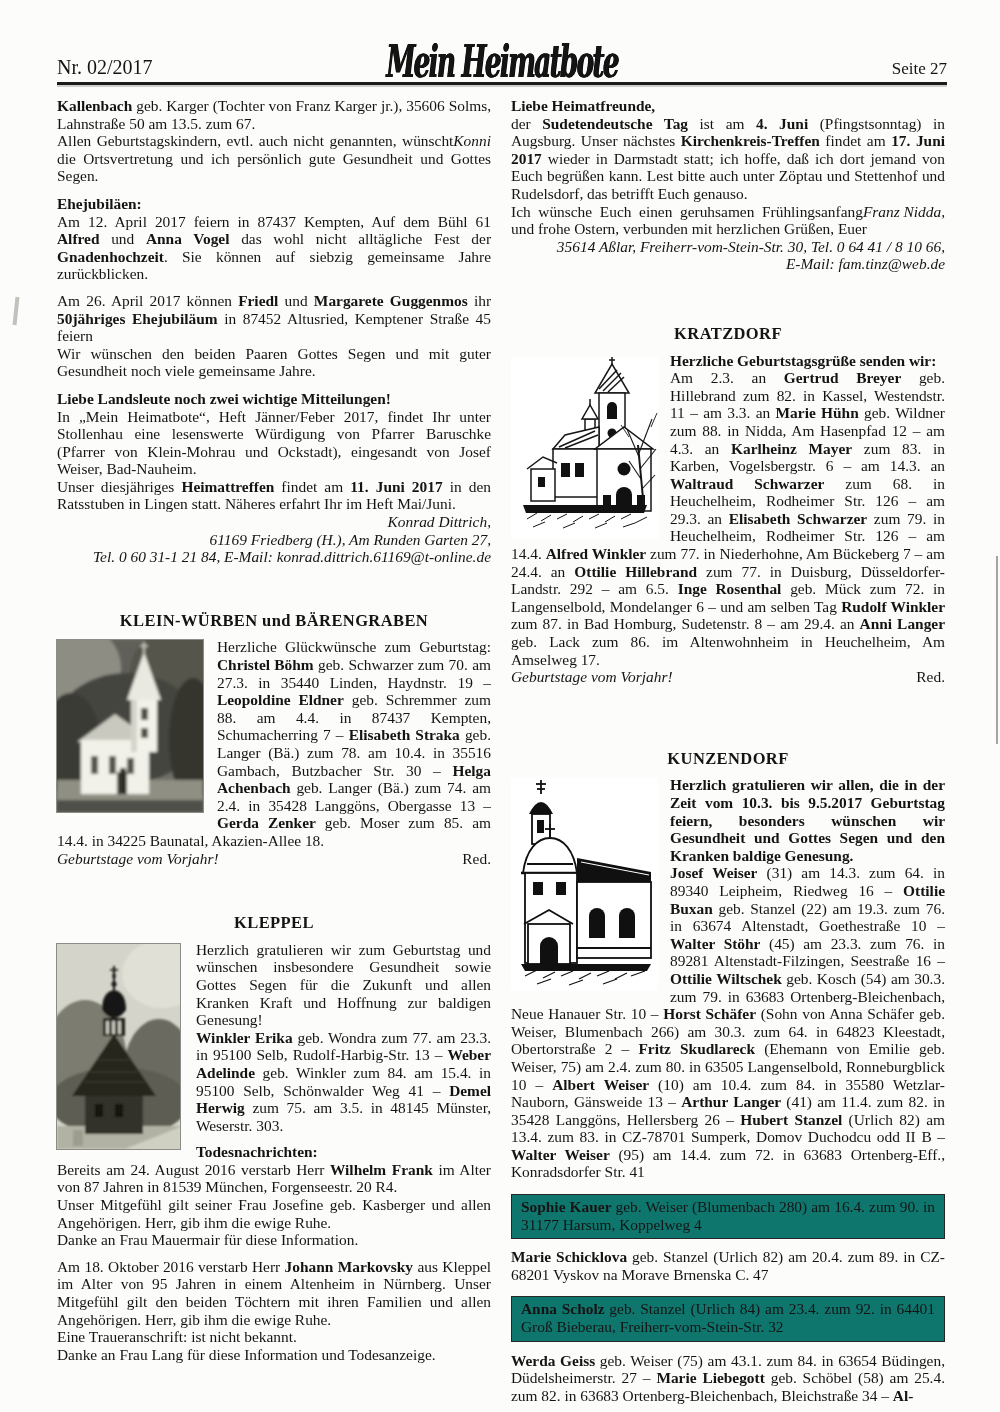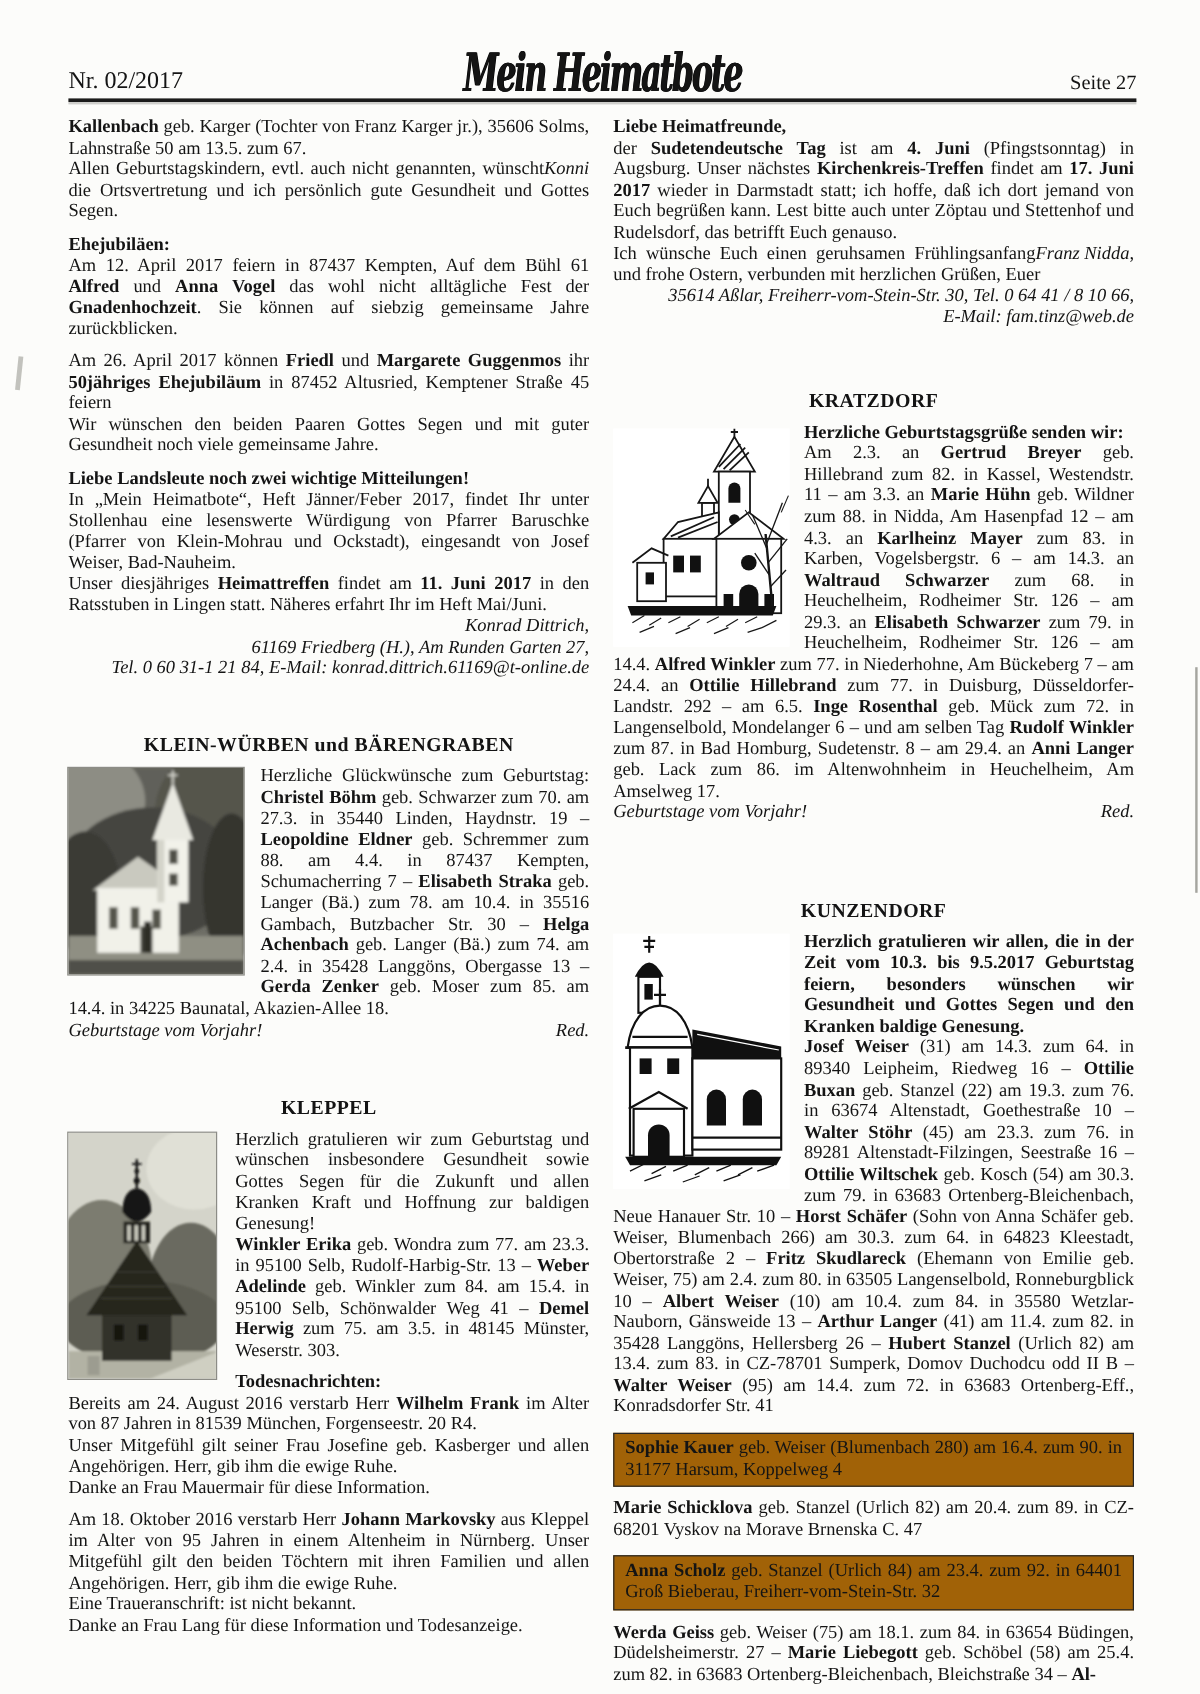--- a/index.html
+++ b/index.html
@@ -26,29 +26,29 @@
   .sub{font-weight:bold;text-align:left;margin:0;} .mt9{margin-top:9px;} .mt10{margin-top:10px;}
   .sigline{text-align:right;font-style:italic;}
   .f-b{font-weight:bold;}
   .f-sig{float:right;font-style:italic;}
 
   .section-heading{text-align:center;font-weight:bold;font-size:16.5px;letter-spacing:0.4px;margin:0 0 9px 0;}
   .sec-kw{margin-top:46px;} .sec-kleppel{margin-top:47px;}
   .sec-kratzdorf{margin-top:52px;} .sec-kunzendorf{margin-top:64px;}
 
   .footline{text-align:left;margin-top:0;}
-  .foot-left{font-style:italic;} .foot-right{float:right;font-style:italic;text-align:center;}
+  .foot-left{font-style:italic;} .foot-right{float:right;text-align:center;}
 
   .photo,.art{float:left;background:#fff;}
   .photo-kw{width:146px;height:172px;margin:2px 14px 3px 0;outline:1px solid #8c8c86;}
   .photo-kleppel{width:123px;height:205px;margin:3px 16px 3px 0;outline:1px solid #8c8c86;}
   .art-kratzdorf{width:147px;height:182px;margin:5px 12px 2px 0;}
   .art-kunzendorf{width:147px;height:213px;margin:2px 12px 2px 0;}
 
-  .boxed{border:1px solid #262626;background:#a16207;padding:3px 9px 5px 9px;margin-top:13px;}
+  .boxed{border:1px solid #262626;background:#0f766e;padding:3px 9px 5px 9px;margin-top:13px;}
 
   .scan-mark-left{position:absolute;left:14px;top:297px;width:4px;height:28px;background:#aaaaa2;transform:rotate(6deg);opacity:0.7;}
   .scan-mark-right{position:absolute;right:2px;top:556px;width:2px;height:188px;background:#8e8e88;opacity:0.8;}
 </style>
 </head>
 <body>
 
 <div class="page">
 
   <div class="header">
@@ -295,17 +295,17 @@
       </svg>
       <p><span class="f-b">Herzlich gratulieren wir allen, die in der Zeit vom 10.3. bis 9.5.2017 Geburtstag feiern, besonders wünschen wir Gesundheit und Gottes Segen und den Kranken baldige Genesung.</span></p>
       <p><span class="f-b">Josef Weiser</span><span> (31) am 14.3. zum 64. in 89340 Leipheim, Riedweg 16 – </span><span class="f-b">Ottilie Buxan</span><span> geb. Stanzel (22) am 19.3. zum 76. in 63674 Altenstadt, Goethestraße 10 – </span><span class="f-b">Walter Stöhr</span><span> (45) am 23.3. zum 76. in 89281 Altenstadt-Filzingen, Seestraße 16 – </span><span class="f-b">Ottilie Wiltschek</span><span> geb. Kosch (54) am 30.3. zum 79. in 63683 Ortenberg-Bleichenbach, Neue Hanauer Str. 10 – </span><span class="f-b">Horst Schäfer</span><span> (Sohn von Anna Schäfer geb. Weiser, Blumenbach 266) am 30.3. zum 64. in 64823 Kleestadt, Obertorstraße 2 – </span><span class="f-b">Fritz Skudlareck</span><span> (Ehemann von Emilie geb. Weiser, 75) am 2.4. zum 80. in 63505 Langenselbold, Ronneburgblick 10 – </span><span class="f-b">Albert Weiser</span><span> (10) am 10.4. zum 84. in 35580 Wetzlar-Nauborn, Gänsweide 13 – </span><span class="f-b">Arthur Langer</span><span> (41) am 11.4. zum 82. in 35428 Langgöns, Hellersberg 26 – </span><span class="f-b">Hubert Stanzel</span><span> (Urlich 82) am 13.4. zum 83. in CZ-78701 Sumperk, Domov Duchodcu odd II B – </span><span class="f-b">Walter Weiser</span><span> (95) am 14.4. zum 72. in 63683 Ortenberg-Eff., Konradsdorfer Str. 41</span></p>
       <div class="boxed">
         <p><span class="f-b">Sophie Kauer</span><span> geb. Weiser (Blumenbach 280) am 16.4. zum 90. in 31177 Harsum, Koppelweg 4</span></p>
       </div>
       <p class="mt9"><span class="f-b">Marie Schicklova</span><span> geb. Stanzel (Urlich 82) am 20.4. zum 89. in CZ-68201 Vyskov na Morave Brnenska C. 47</span></p>
       <div class="boxed">
         <p><span class="f-b">Anna Scholz</span><span> geb. Stanzel (Urlich 84) am 23.4. zum 92. in 64401 Groß Bieberau, Freiherr-vom-Stein-Str. 32</span></p>
       </div>
-      <p class="mt10"><span class="f-b">Werda Geiss</span><span> geb. Weiser (75) am 18.1. zum 84. in 63654 Büdingen, Düdelsheimerstr. 27 – </span><span class="f-b">Marie Liebegott</span><span> geb. Schöbel (58) am 25.4. zum 82. in 63683 Ortenberg-Bleichenbach, Bleichstraße 34 – </span><span class="f-b">Al-</span></p>
+      <p class="mt10"><span class="f-b">Werda Geiss</span><span> geb. Weiser (75) am 43.1. zum 84. in 63654 Büdingen, Düdelsheimerstr. 27 – </span><span class="f-b">Marie Liebegott</span><span> geb. Schöbel (58) am 25.4. zum 82. in 63683 Ortenberg-Bleichenbach, Bleichstraße 34 – </span><span class="f-b">Al-</span></p>
     </div>
   </div>
 
 </div>
 
 </body></html>

